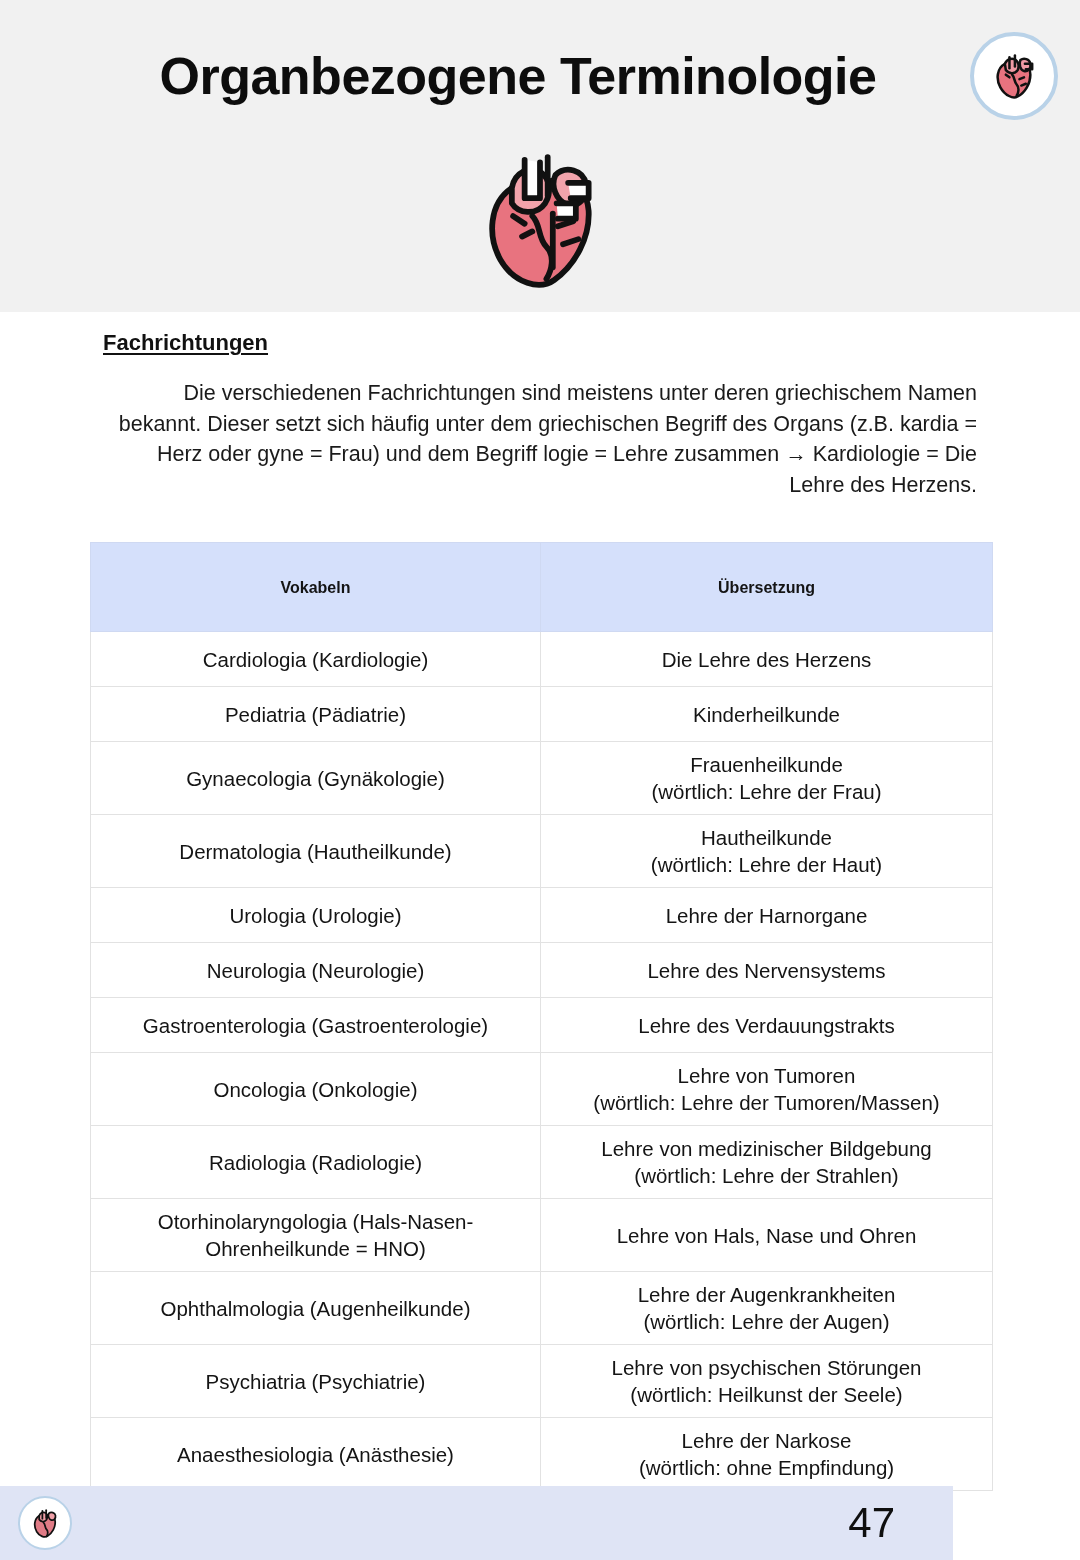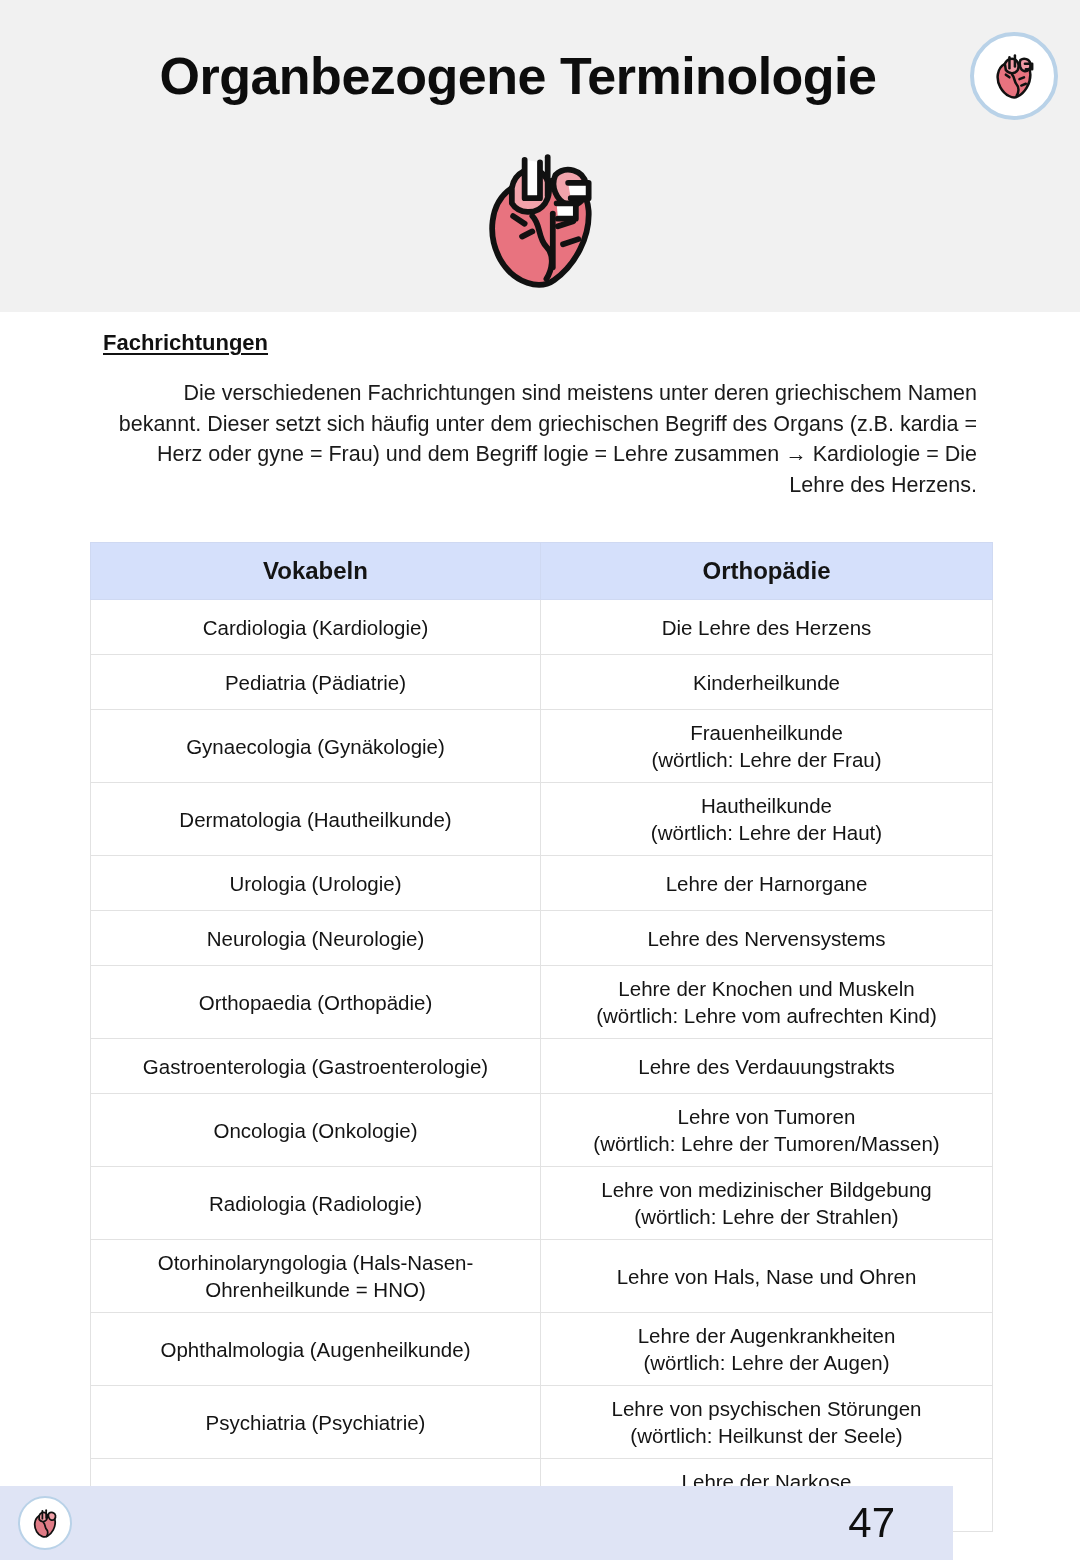--- a/index.html
+++ b/index.html
@@ -111,24 +111,24 @@
     font-size: 20.5px;
     color: #141414;
     padding: 8px 20px;
     line-height: 1.32;
   }
   table.vocab col.c1 { width: 450px; }
   table.vocab col.c2 { width: 452px; }
   table.vocab thead th {
     background: #d5e0fb;
     font-weight: 700;
-    font-size: 24px;
+    font-size: 16px;
     height: 44px;
     border-color: #cfd9f2;
-    padding: 6px 10px;
+    padding: 22px 10px;
   }
   table.vocab tbody td { height: 38px; }
   table.vocab tbody tr.two-line td { height: 56px; }
   .cell-line { display: block; }
 
   
   .footer-bar {
     position: absolute;
     left: 0;
     bottom: 0;
@@ -222,21 +222,21 @@
 
   <div class="vocab-table-wrap">
     <table class="vocab">
       <colgroup>
           <col class="c1">
           <col class="c2">
         </colgroup>
       <thead>
         <tr>
           <th>Vokabeln</th>
-          <th>Orthopädie</th>
+          <th>Übersetzung</th>
         </tr>
       </thead>
       <tbody>
           <tr>
             <td>
               <span class="cell-line">Cardiologia (Kardiologie)</span>
             </td>
             <td>
               <span class="cell-line">Die Lehre des Herzens</span>
             </td>
@@ -274,29 +274,20 @@
             <td>
               <span class="cell-line">Lehre der Harnorgane</span>
             </td>
           </tr>
           <tr>
             <td>
               <span class="cell-line">Neurologia (Neurologie)</span>
             </td>
             <td>
               <span class="cell-line">Lehre des Nervensystems</span>
-            </td>
-          </tr>
-          <tr class="two-line">
-            <td>
-              <span class="cell-line">Orthopaedia (Orthopädie)</span>
-            </td>
-            <td>
-              <span class="cell-line">Lehre der Knochen und Muskeln</span>
-              <span class="cell-line">(wörtlich: Lehre vom aufrechten Kind)</span>
             </td>
           </tr>
           <tr>
             <td>
               <span class="cell-line">Gastroenterologia (Gastroenterologie)</span>
             </td>
             <td>
               <span class="cell-line">Lehre des Verdauungstrakts</span>
             </td>
           </tr>

